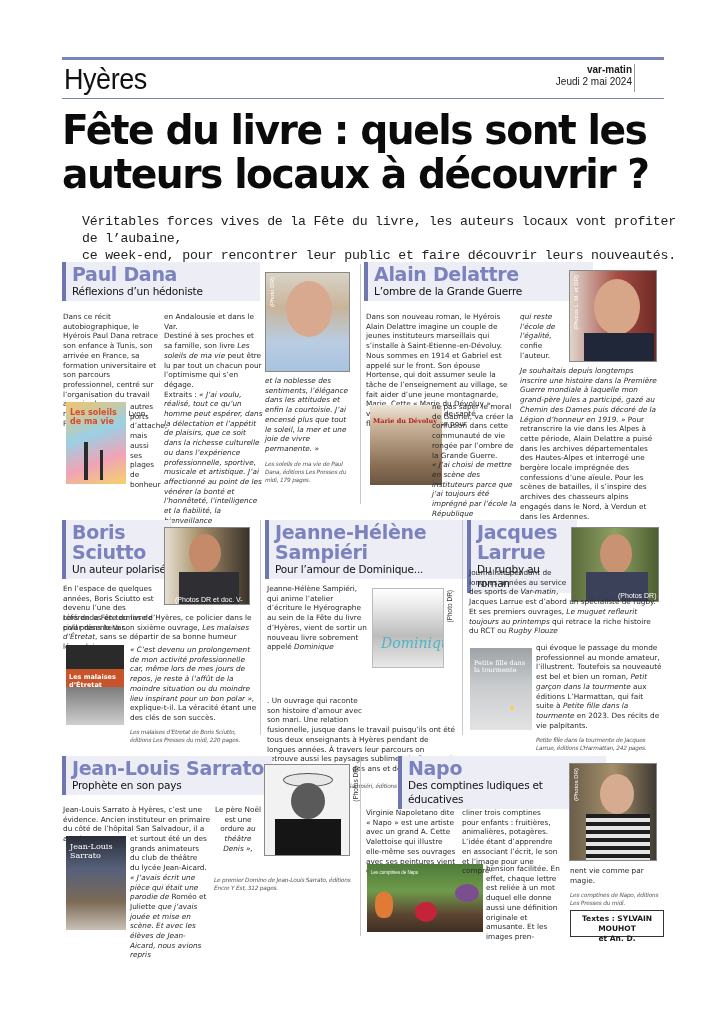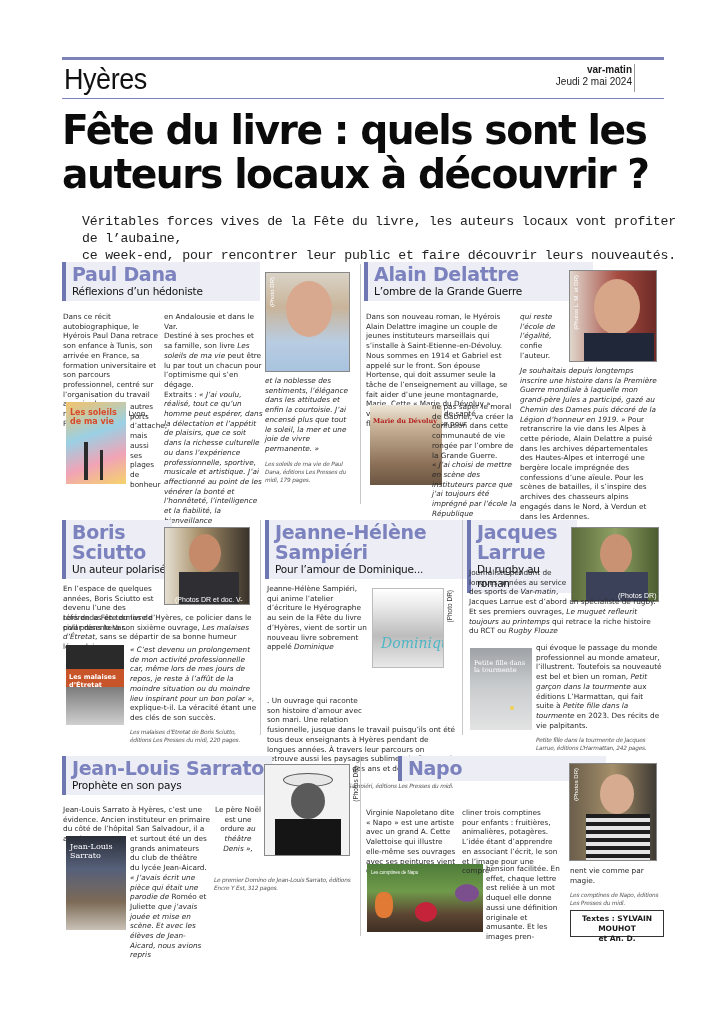--- a/index.html
+++ b/index.html
@@ -216,20 +216,21 @@
   <p><span>Le père Noël est une ordure</span> <i>au théâtre Denis »,</i></p>
 </div>
 <div class="card" style="left:214px;top:868px;width:140px;">
   <p class="caption" style="margin-top:8px;">Le premier Domino de Jean-Louis Sarrato, éditions Encre Y Est, 312 pages.</p>
 </div>
 <div class="vrule" style="left:360px;top:756px;height:180px;"></div>
 
 <div class="card" style="left:364px;top:756px;width:208px;padding-left:34px;">
   <div class="head" style="width:208px;">
     <div class="name">Napo</div>
+    <div class="sub">Des comptines ludiques et éducatives</div>
   </div>
 </div>
 <div class="photo" style="left:569px;top:763px;width:88px;height:98px;background:linear-gradient(90deg,#6b5e4b 0%,#a58f6a 50%,#3e3a33 100%);">
   <div style="position:absolute;left:30px;top:10px;width:34px;height:40px;border-radius:50%;background:#d6ab90;"></div>
   <div style="position:absolute;left:16px;top:50px;width:64px;height:48px;background:repeating-linear-gradient(180deg,#1e1e1e 0 4px,#e5e5e5 4px 8px);"></div>
   <div class="credit-v" style="left:3px;top:4px;">(Photos DR)</div>
 </div>
 <div class="card" style="left:366px;top:808px;width:90px;">
   <p>Virginie Napoletano dite « Napo » est une artiste avec un grand A. Cette Valettoise qui illustre elle-même ses ouvrages avec ses peintures vient de dé-</p>
 </div>

